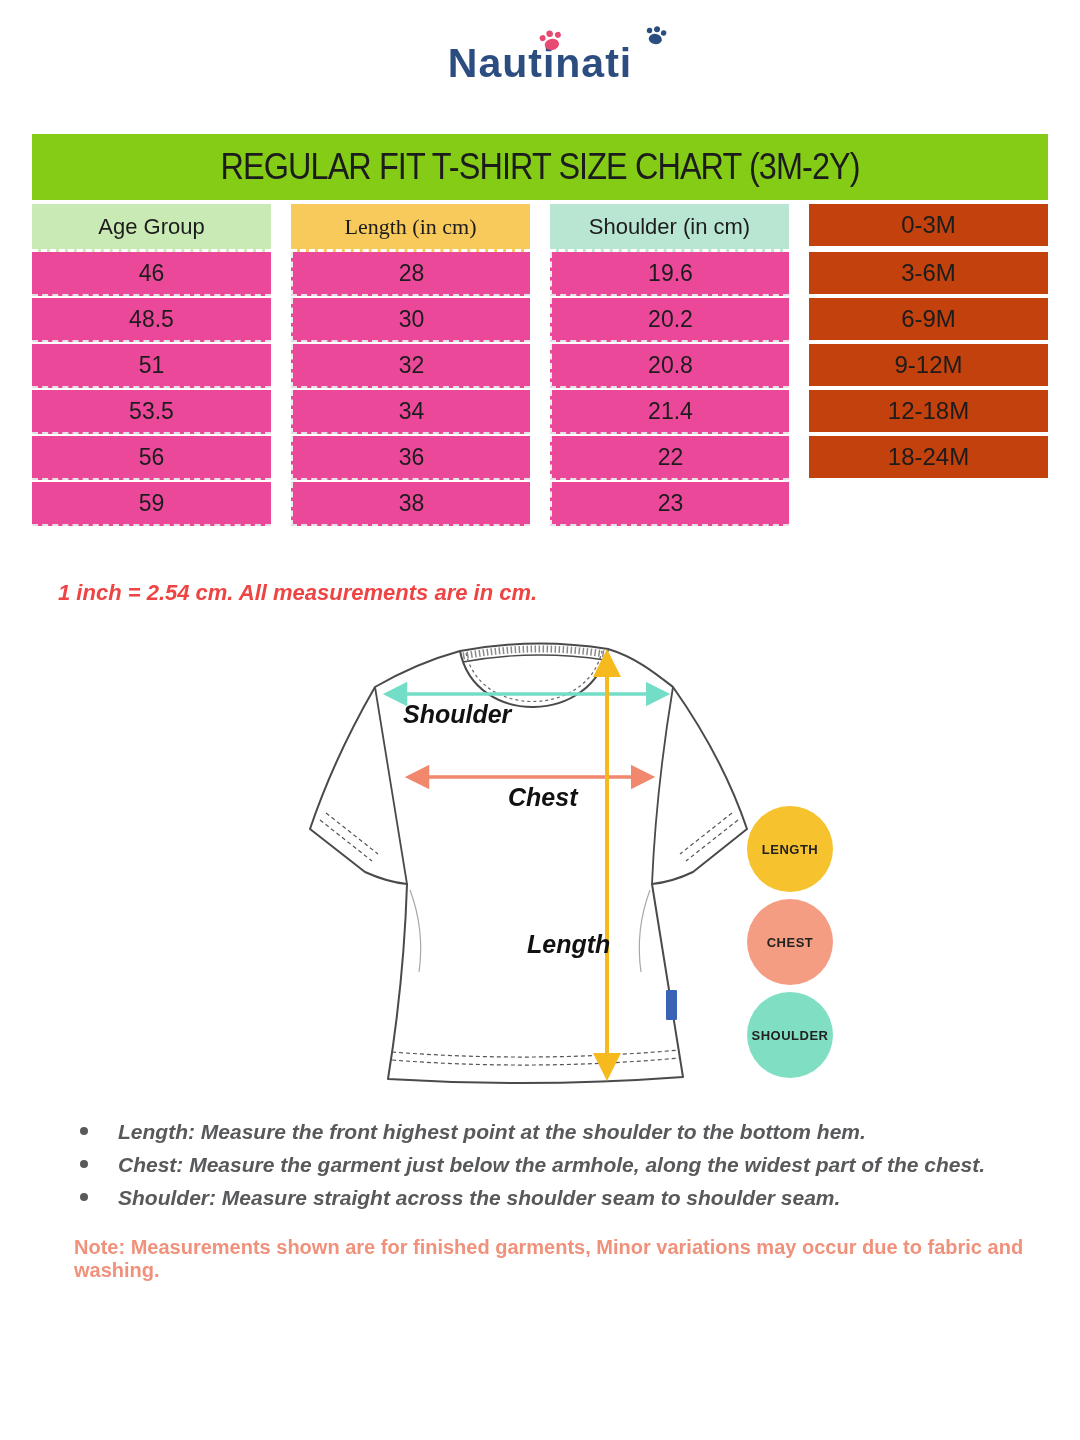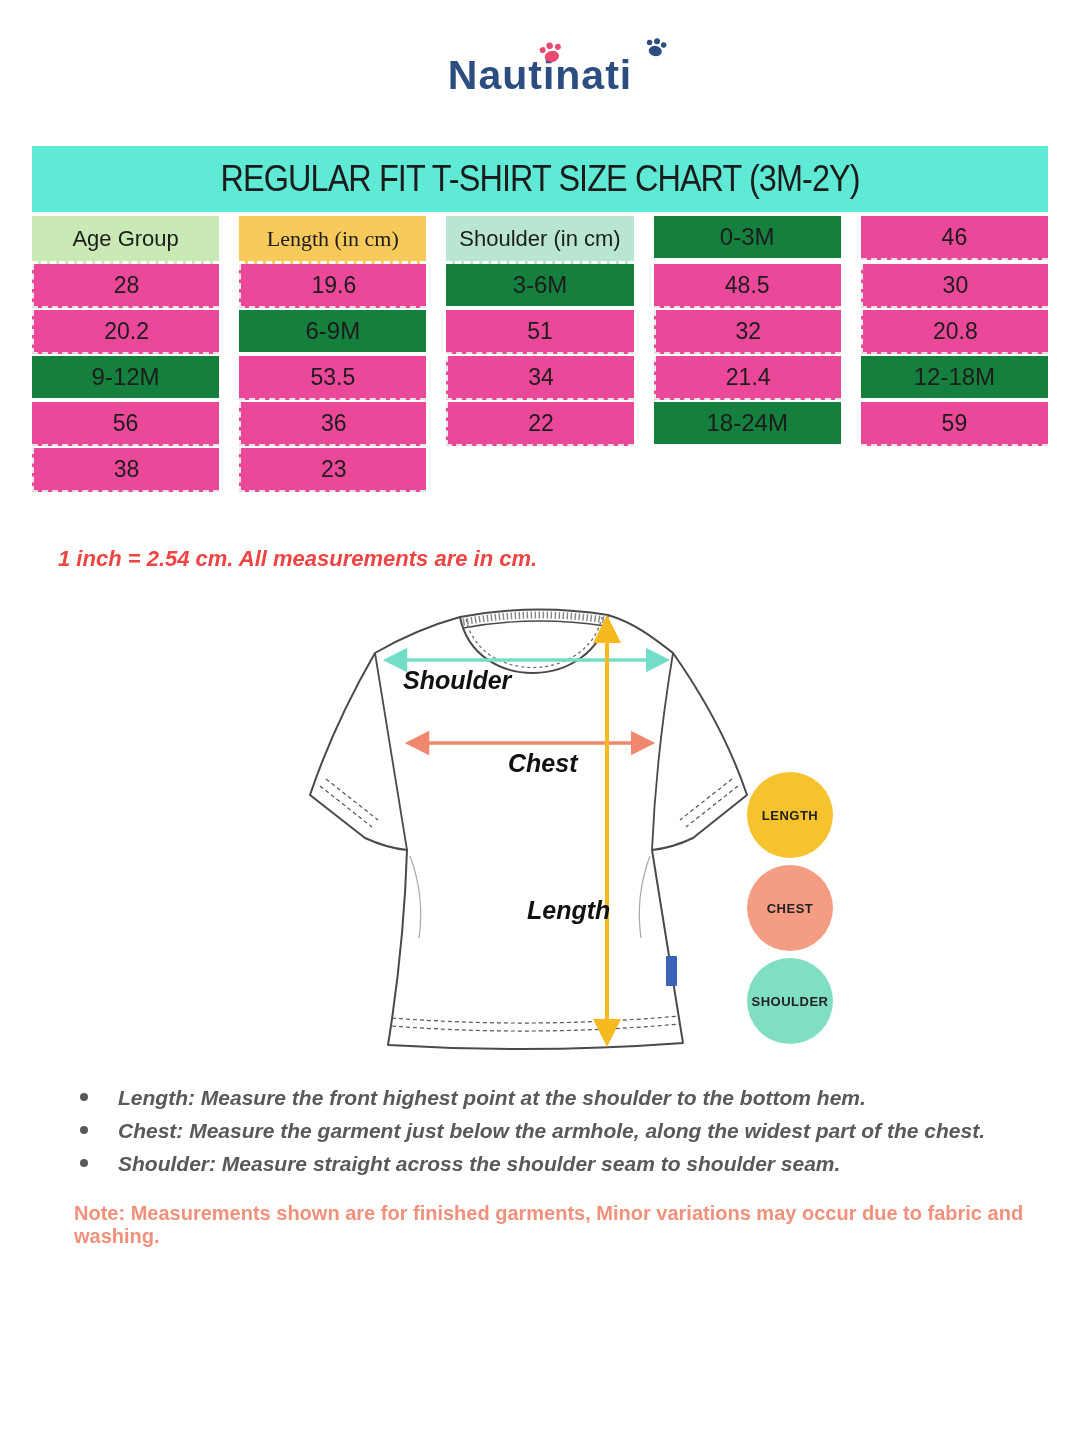--- a/index.html
+++ b/index.html
@@ -1,36 +1,36 @@
 <!DOCTYPE html>
 <html><head>
 <meta charset="utf-8">
 <style>
   html,body{margin:0;padding:0;background:#ffffff;}
   body{width:1080px;height:1440px;position:relative;font-family:"Liberation Sans",sans-serif;color:#1c1c1c;overflow:hidden;}
 
   
-  .logo-wrap{position:relative;width:240px;margin:44px auto 0;height:62px;text-align:center;}
+  .logo-wrap{position:relative;width:240px;margin:32px auto 0;height:62px;text-align:center;}
   .logo-text{font-size:41px;font-weight:700;letter-spacing:1px;color:#2b4d80;line-height:62px;}
   .paw{position:absolute;}
   .paw.pink{left:118px;top:-4px;transform:rotate(-12deg);}
   .paw.navy{right:-8px;top:-8px;transform:rotate(10deg);}
 
   
   .chart{margin:40px 32px 0;}
-  .chart-title{height:66px;background:#5eead4;display:flex;align-items:center;justify-content:center;}
+  .chart-title{height:66px;background:#84cc16;display:flex;align-items:center;justify-content:center;}
   .chart-title span{font-size:36px;letter-spacing:-1px;transform:scaleX(.9);white-space:nowrap;}
-  .grid{display:grid;grid-template-columns:repeat(5,1fr);column-gap:20px;margin-top:4px;}
+  .grid{display:grid;grid-template-columns:repeat(4,1fr);column-gap:20px;margin-top:4px;}
   .th{height:45px;display:flex;align-items:center;justify-content:center;font-size:22px;border-bottom:3px dashed #ffffff;}
   .th-age{background:#c9eab5;}
   .th-chest{background:#fac1ad;}
   .th-length{background:#f8ca5c;font-family:Liberation Serif, serif;}
   .th-shoulder{background:#b9e5d3;}
   .td{height:42px;display:flex;align-items:center;justify-content:center;font-size:23px;background:#ec4899;border-bottom:2px dashed #e3e3e3;}
-  .td.age{background:#15803d;border-bottom:4px solid #ffffff;font-size:24px;}
+  .td.age{background:#c2410c;border-bottom:4px solid #ffffff;font-size:24px;}
   .td.v{border-left:2px dashed #ececec;}
 
   
   .conversion{margin:54px 0 0 58px;font-size:22px;font-weight:700;font-style:italic;color:#ef4444;}
 
   
   .diagram{position:relative;height:472px;margin-top:24px;}
   .diagram svg{position:absolute;left:295px;top:0;}
   .dlabel{font-family:"Liberation Sans",sans-serif;font-style:italic;font-weight:700;font-size:25px;fill:#111;}
   .badge{position:absolute;left:747px;width:86px;height:86px;border-radius:50%;display:flex;align-items:center;justify-content:center;font-size:13px;font-weight:700;letter-spacing:.5px;color:#222;}

